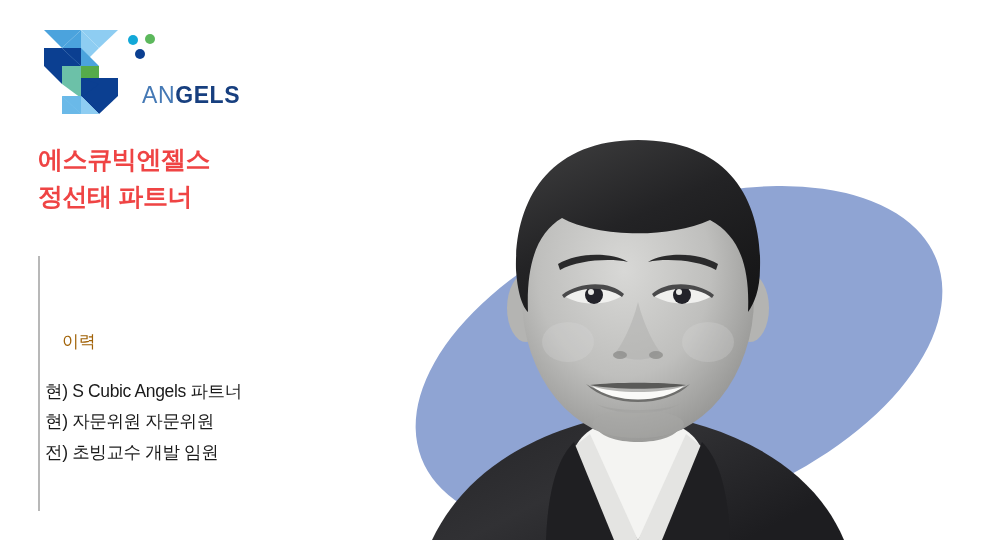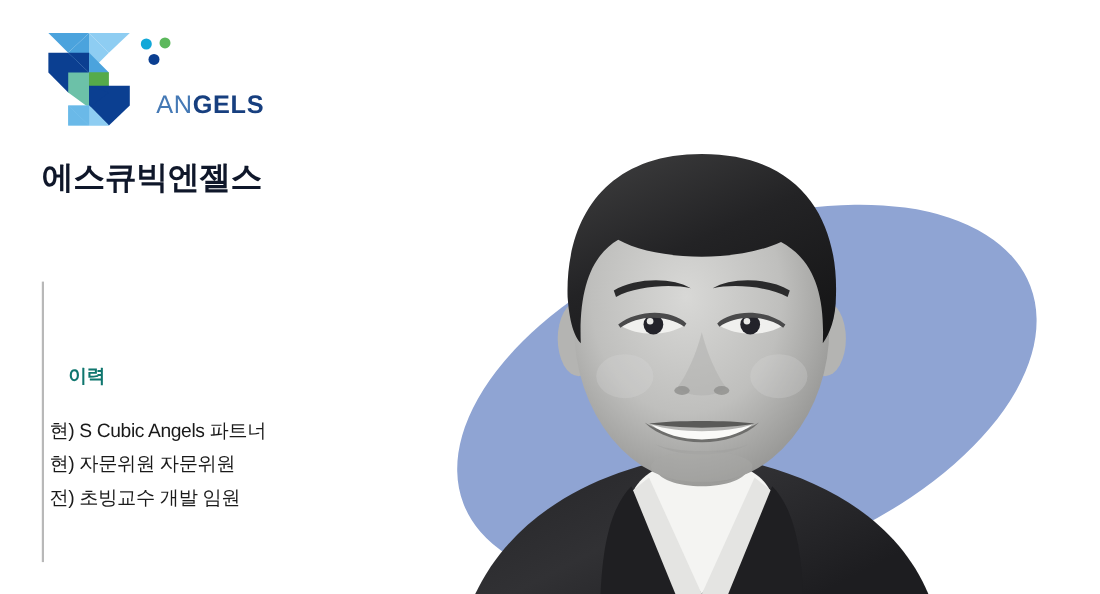--- a/index.html
+++ b/index.html
@@ -55,23 +55,23 @@
   #logo-wordmark .wm-bold  { color: #173f7f; font-weight: 700; }
 
   
   #title-block {
     position: absolute;
     left: 38px;
     top: 141px;
     width: 420px;
   }
   .title-line {
-    font-size: 29px;
+    font-size: 25px;
     font-weight: 700;
-    color: #0f172a;
+    color: #ef4444;
     line-height: 1.46;
     letter-spacing: -0.4px;
     white-space: nowrap;
   }
 
   #vrule {
     position: absolute;
     left: 38px;
     top: 256px;
     width: 2px;
@@ -80,22 +80,22 @@
   }
 
   #career-block {
     position: absolute;
     left: 52px;
     top: 333px;
     width: 420px;
   }
   #career-heading {
     font-size: 17px;
-    font-weight: 700;
-    color: #0f766e;
+    font-weight: 400;
+    color: #a16207;
     line-height: 1;
     margin: 0 0 26px 10px;
     letter-spacing: -0.2px;
   }
   .career-item {
     font-size: 17.5px;
     font-weight: 400;
     color: #1a1a1a;
     line-height: 1.74;
     letter-spacing: -0.35px;
@@ -161,20 +161,21 @@
       <circle cx="16" cy="22" r="5" fill="#0b3f91"></circle>
     </svg>
 
     <div id="logo-wordmark">
       <span class="wm-light">AN</span><span class="wm-bold">GELS</span>
     </div>
   </div>
 
   <div id="title-block">
     <div class="title-line">에스큐빅엔젤스</div>
+    <div class="title-line">정선태 파트너</div>
   </div>
 
   <div id="vrule"></div>
 
   <div id="career-block">
     <div id="career-heading">이력</div>
     <div class="career-item">현) S Cubic Angels 파트너</div>
     <div class="career-item">현) 자문위원 자문위원</div>
     <div class="career-item">전) 초빙교수 개발 임원</div>
   </div>

